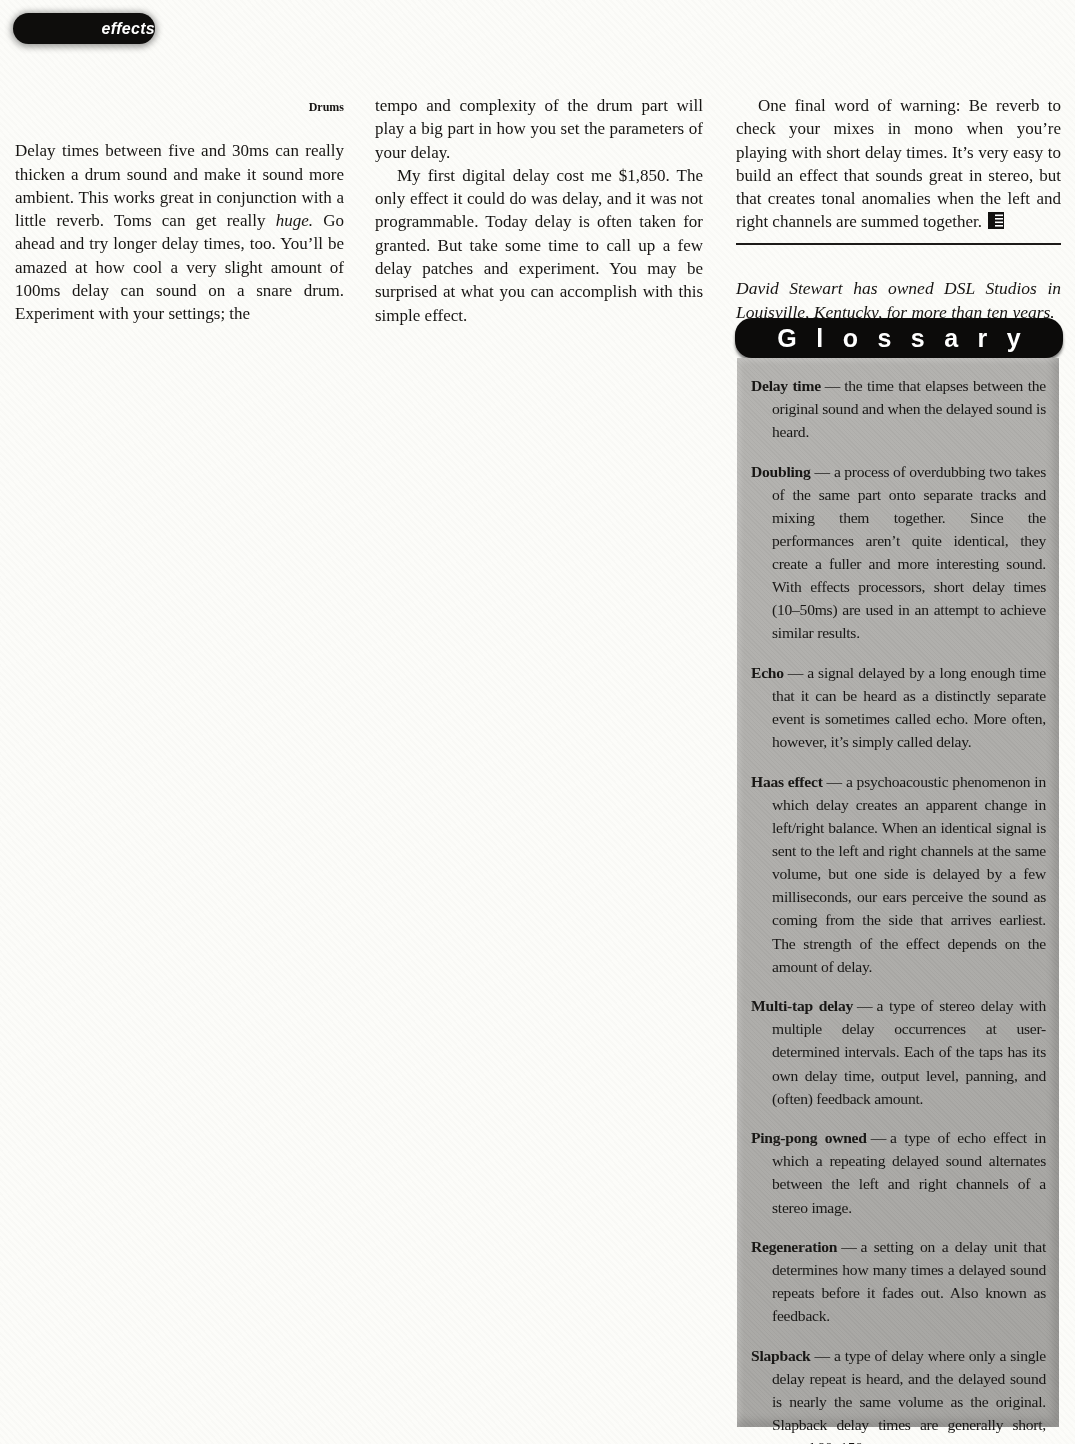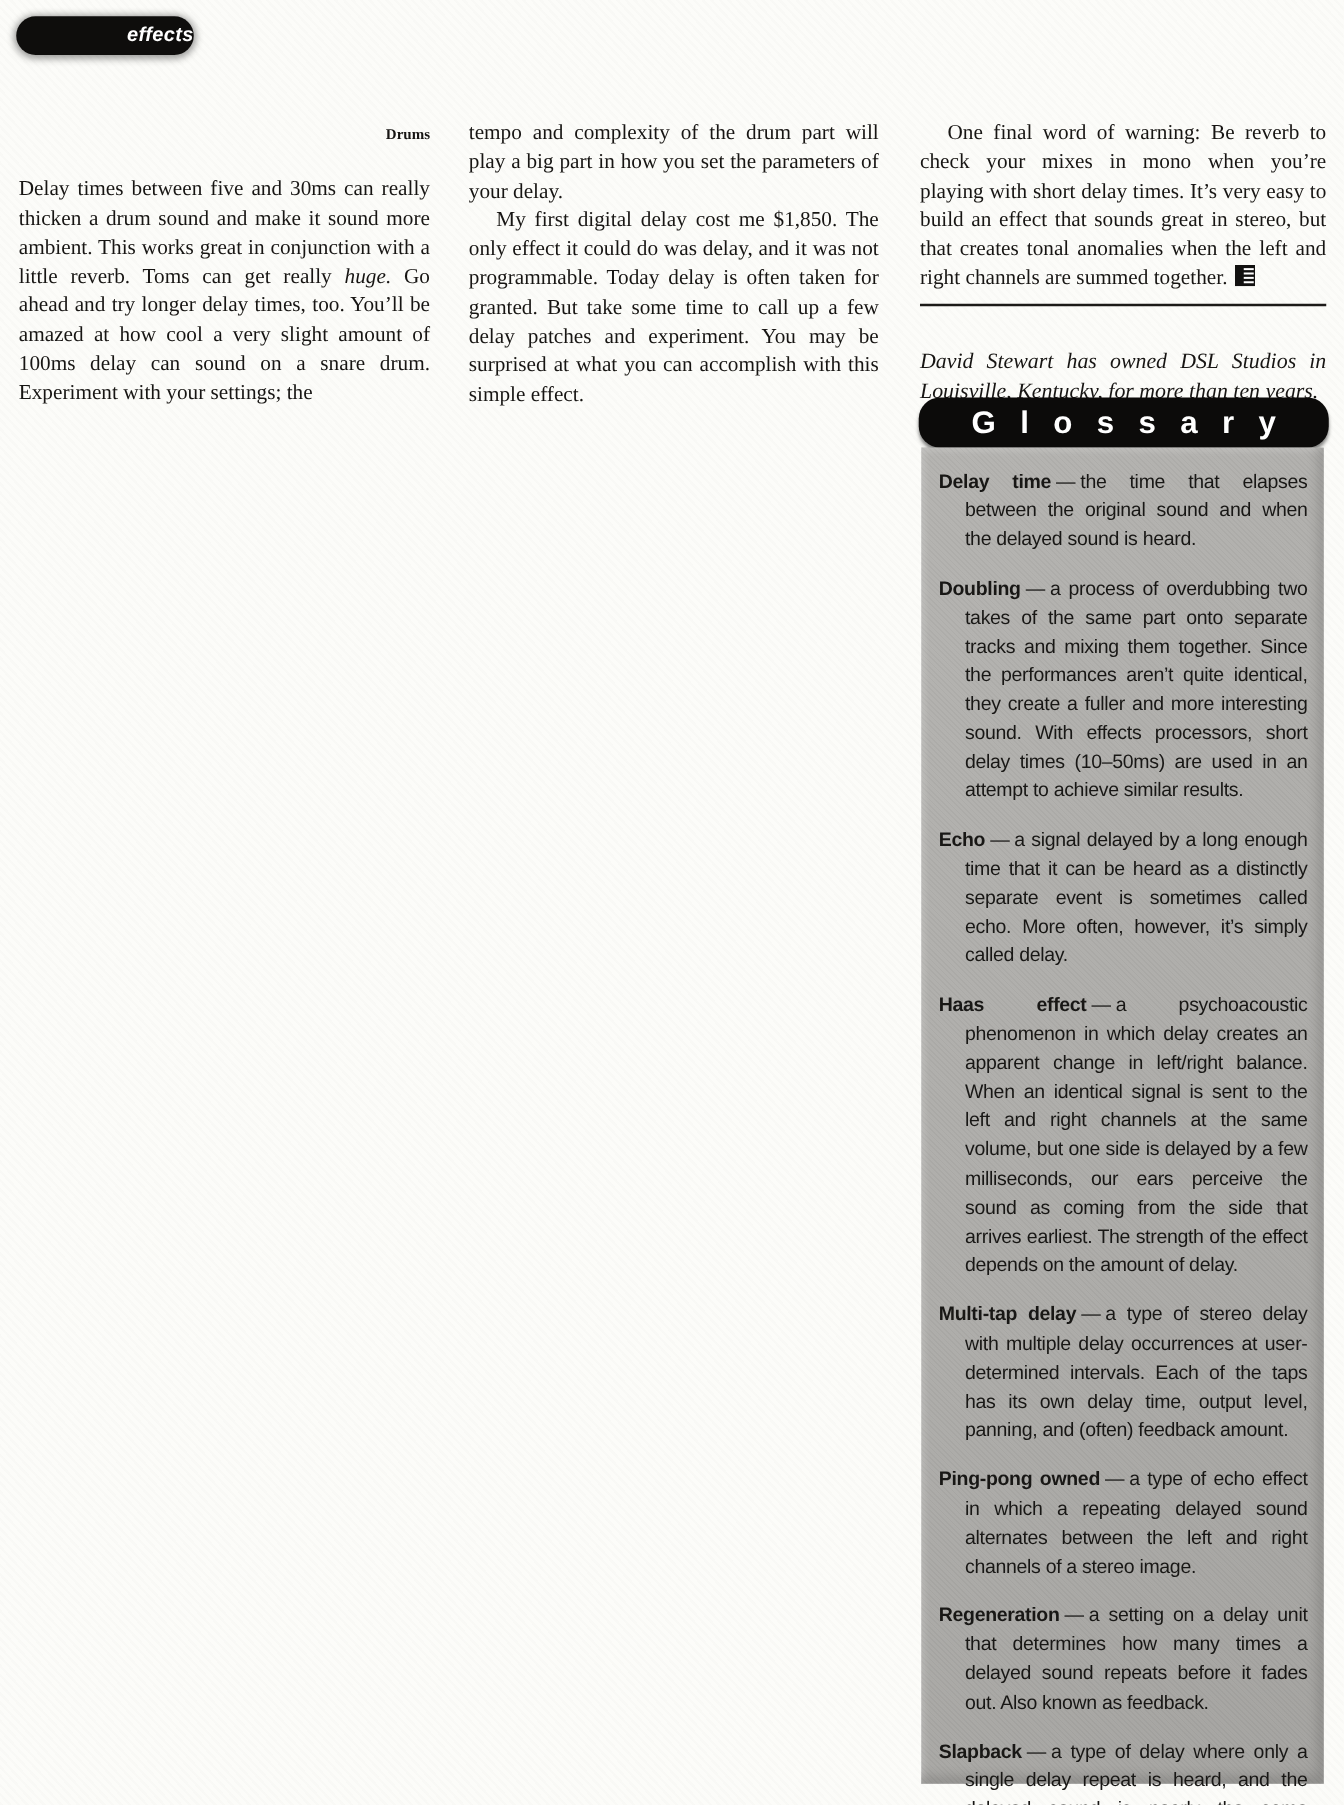--- a/index.html
+++ b/index.html
@@ -61,21 +61,21 @@
     box-shadow:inset -5px -6px 9px rgba(0,0,0,0.14), inset 2px 2px 6px rgba(255,255,255,0.25);
     box-sizing:border-box;
     padding:16px 13px 0 14px;
     font-family:"Liberation Sans",sans-serif;
     font-size:15.6px;line-height:23.1px;letter-spacing:-0.25px;
     color:#181715;
     text-align:justify;
   }
   .gl-entry{
     margin:0 0 16.5px 0;
-    padding-left:21px;text-indent:-21px;
+    padding-left:21px;text-indent:-21px;font-family:Liberation Serif, serif;
   }
   .gl-term{font-weight:bold;}
   .gl-dash{margin:0 4px;}
 </style>
 </head>
 <body>
 
 <div class="page">
 
   <div class="tab">

